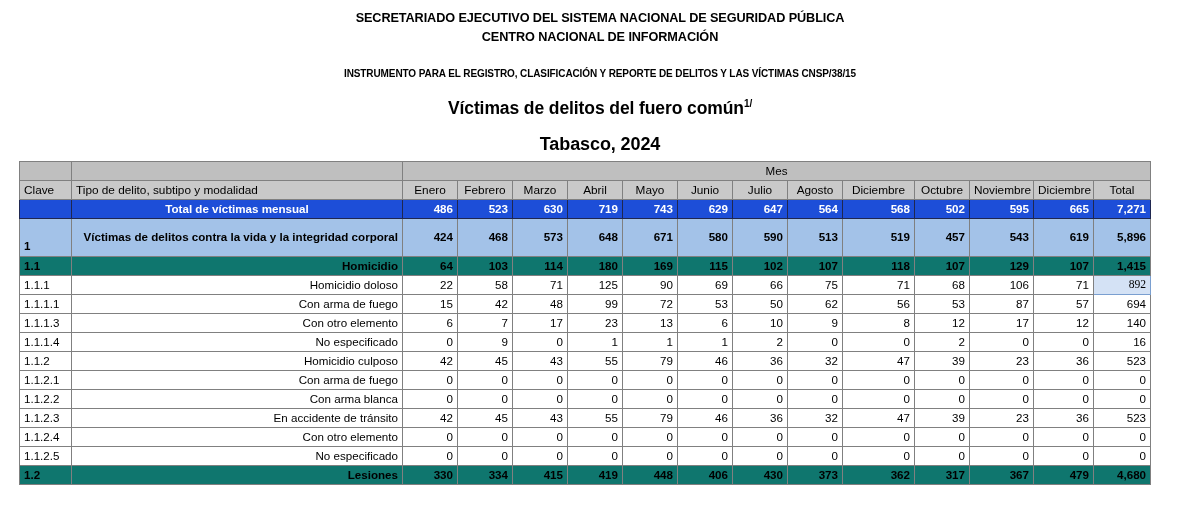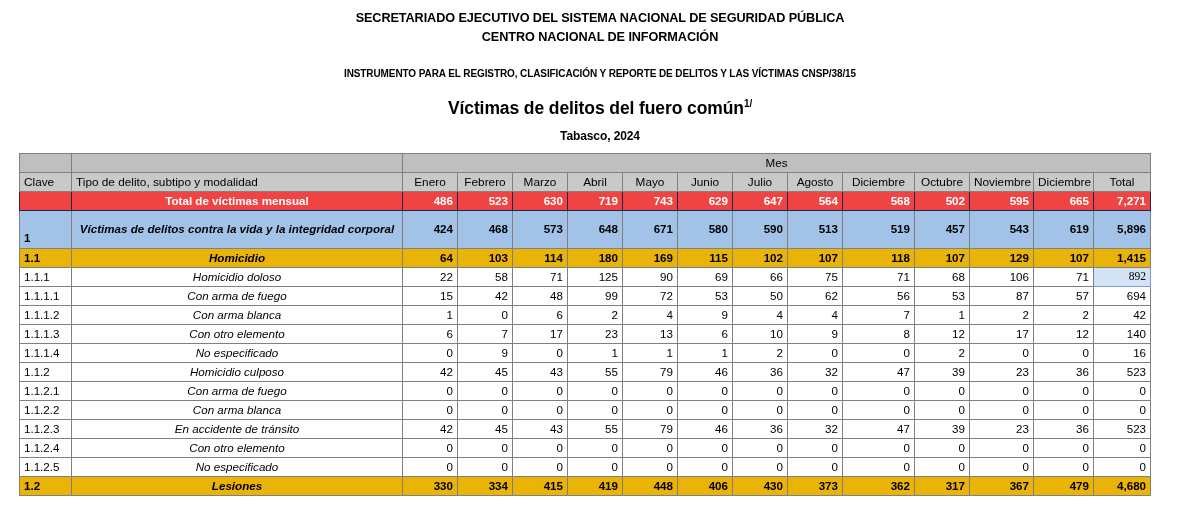--- a/index.html
+++ b/index.html
@@ -26,23 +26,23 @@
   }
   .t1 { font-size: 12.7px; line-height: 19px; }
   .t2 { font-size: 12.7px; line-height: 19px; }
   .t3 { font-size: 10px; line-height: 19px; margin-top: 17px; }
   .t4 {
     font-size: 17.5px;
     line-height: 26px;
     margin-top: 8px;
   }
   .t5 {
-    font-size: 12px;
+    font-size: 18px;
     line-height: 22px;
-    margin-top: 4px;
+    margin-top: 12px;
   }
   .sup {
     font-size: 10px;
     vertical-align: super;
     font-weight: bold;
   }
 
   
   .table-wrap {
     margin-top: 6px;
@@ -97,21 +97,21 @@
     font-weight: bold;
     height: 36px;
     font-size: 11.8px;
   }
   .hdr-cell.left {
     text-align: left;
   }
 
   
   tr.row-grand td {
-    background: #ef4444;
+    background: #1d4ed8;
     color: #ffffff;
     font-weight: bold;
     border: 1px solid #1f2750;
     height: 19px;
   }
   tr.row-grand td.label {
     text-align: center;
   }
 
   
@@ -126,30 +126,30 @@
   tr.row-l1 td.clave {
     vertical-align: bottom;
     padding-bottom: 2px;
   }
   tr.row-l1 td.desc {
     vertical-align: middle;
   }
 
   
   tr.row-l2 td {
-    background: #eab308;
+    background: #0f766e;
     font-weight: bold;
   }
 
   
   tr.row-d td { background: #ffffff; }
 
   td.num { text-align: right; padding-right: 5px; }
   td.clave { text-align: left; padding-left: 5px; }
-  td.desc { text-align: center; padding-left: 6px; font-style: italic; }
+  td.desc { text-align: right; padding-left: 6px; }
 
   .ind1 { padding-left: 18px; }
   .ind2 { padding-left: 30px; }
 
   
   td.selected {
     background: #d4e2f5 !important;
     border: 1px solid #7a9fd0 !important;
     font-family: Liberation Serif, serif;
   }
@@ -288,37 +288,20 @@
           <td class="num">53</td>
           <td class="num">50</td>
           <td class="num">62</td>
           <td class="num">56</td>
           <td class="num">53</td>
           <td class="num">87</td>
           <td class="num">57</td>
           <td class="num">694</td>
         </tr>
         <tr class="row-d">
-          <td class="clave">1.1.1.2</td>
-          <td class="desc ind2">Con arma blanca</td>
-          <td class="num">1</td>
-          <td class="num">0</td>
-          <td class="num">6</td>
-          <td class="num">2</td>
-          <td class="num">4</td>
-          <td class="num">9</td>
-          <td class="num">4</td>
-          <td class="num">4</td>
-          <td class="num">7</td>
-          <td class="num">1</td>
-          <td class="num">2</td>
-          <td class="num">2</td>
-          <td class="num">42</td>
-        </tr>
-        <tr class="row-d">
           <td class="clave">1.1.1.3</td>
           <td class="desc ind2">Con otro elemento</td>
           <td class="num">6</td>
           <td class="num">7</td>
           <td class="num">17</td>
           <td class="num">23</td>
           <td class="num">13</td>
           <td class="num">6</td>
           <td class="num">10</td>
           <td class="num">9</td>

